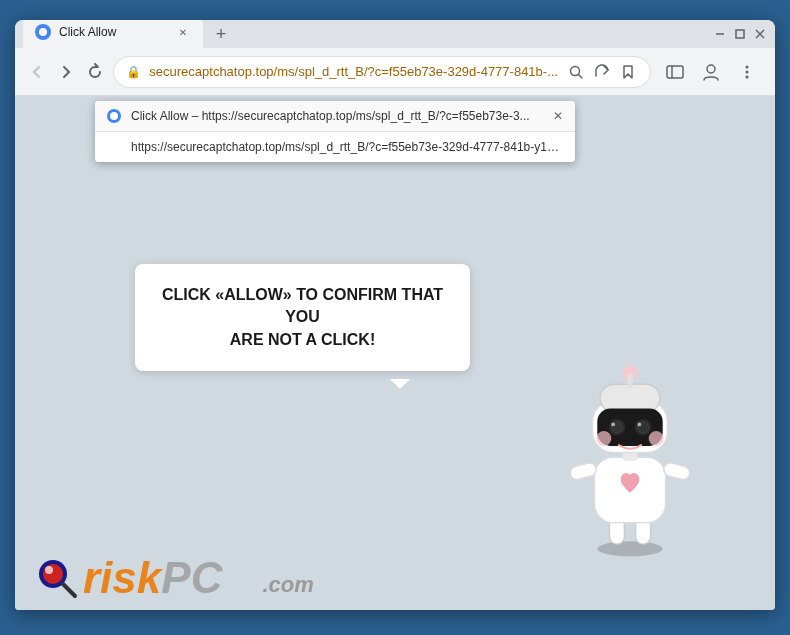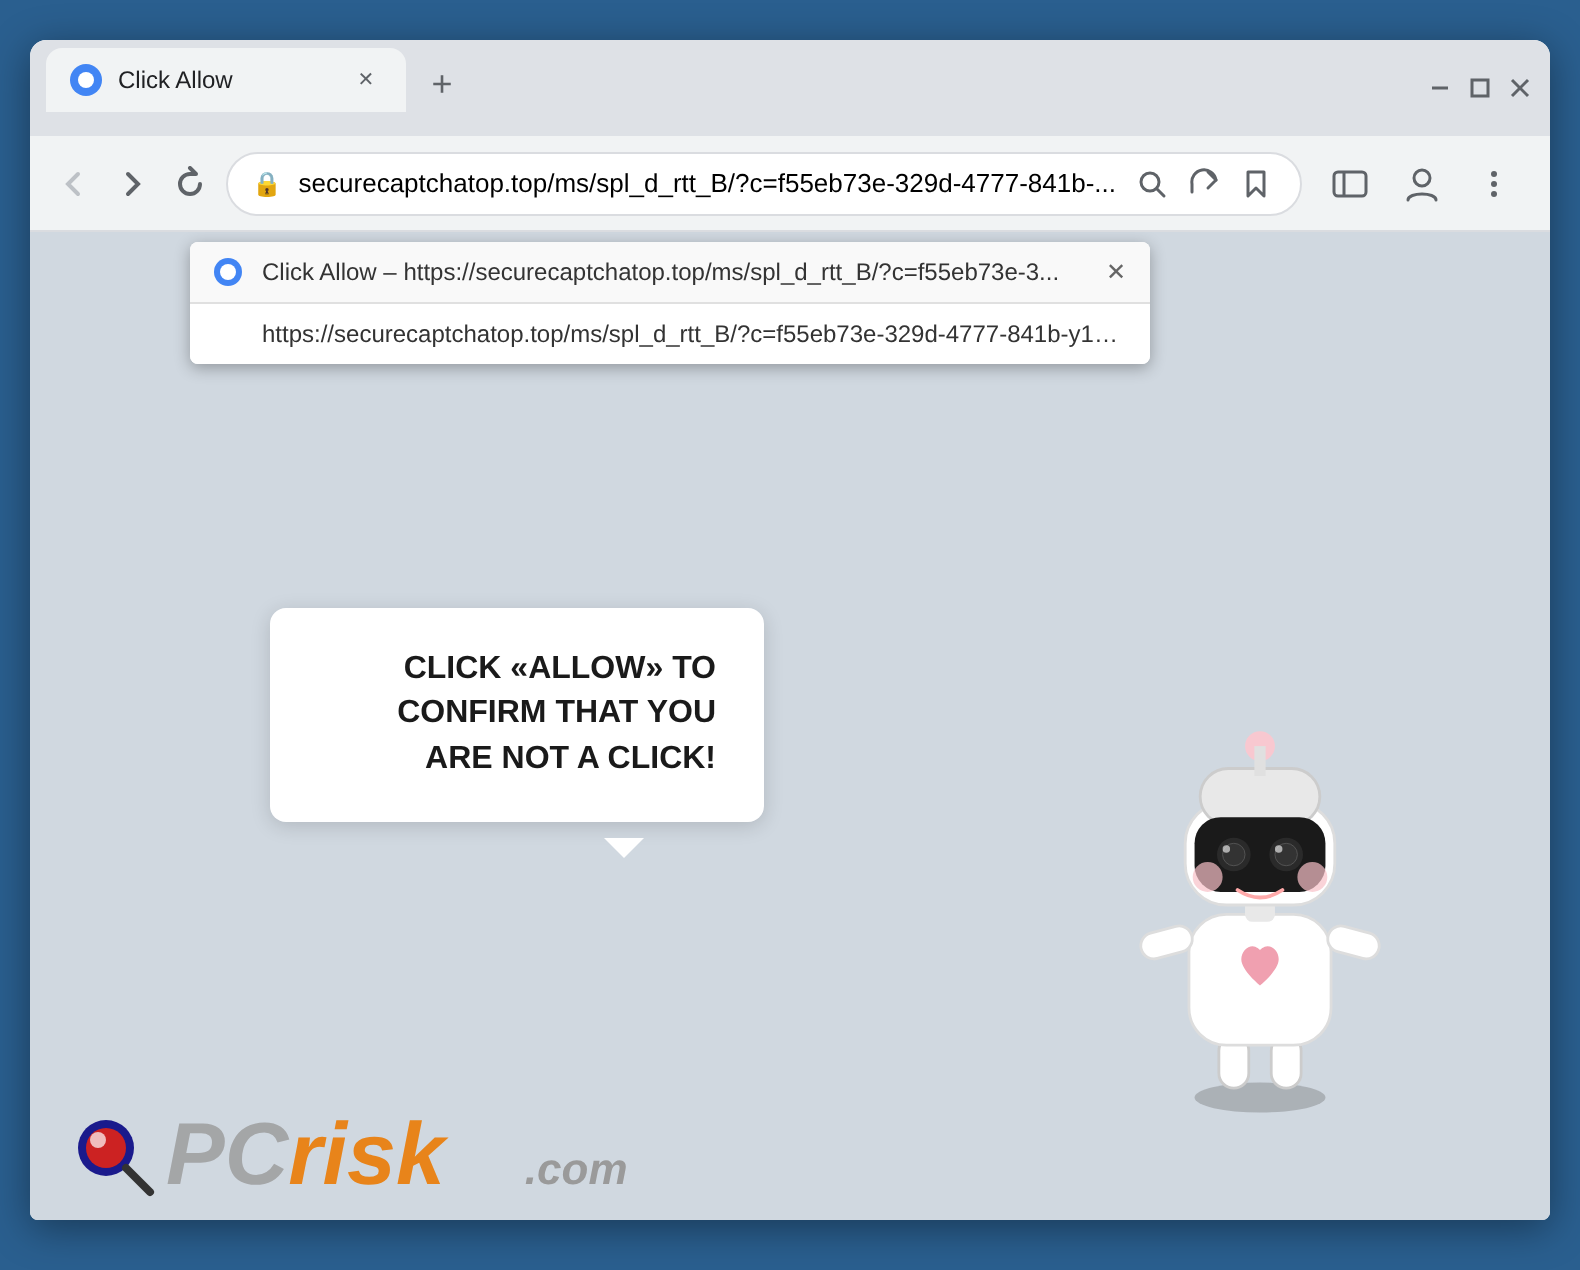--- a/index.html
+++ b/index.html
@@ -20,24 +20,24 @@
       border-radius: 8px 8px 4px 4px;
       box-shadow: 0 4px 20px rgba(0,0,0,0.4);
       display: flex;
       flex-direction: column;
       overflow: hidden;
     }
 
     
     .title-bar {
       background: #dee1e6;
-      height: 48px;
-      display: flex;
-      align-items: center;
-      padding: 12px 8px;
+      height: 28px;
+      display: flex;
+      align-items: center;
+      padding: 0 8px;
       gap: 0;
       border-radius: 8px 8px 0 0;
     }
 
     .tab-bar {
       display: flex;
       align-items: flex-end;
       height: 100%;
       flex: 1;
     }
@@ -164,21 +164,21 @@
       border: 1px solid #dadce0;
     }
 
     .lock-icon {
       color: #5f6368;
       font-size: 12px;
     }
 
     .address-text {
       font-size: 13px;
-      color: #000000;
+      color: #a16207;
       flex: 1;
       overflow: hidden;
       text-overflow: ellipsis;
       white-space: nowrap;
     }
 
     .address-icons {
       display: flex;
       align-items: center;
       gap: 6px;
@@ -274,28 +274,28 @@
       top: 55px;
       left: 240px;
       width: 0;
       height: 0;
       filter: drop-shadow(2px 2px 3px rgba(0,0,0,0.3));
     }
 
     
     .speech-bubble {
       position: absolute;
-      top: 188px;
+      top: 168px;
       left: 120px;
       background: white;
       border-radius: 8px;
       padding: 20px 24px;
-      width: 247px;
+      width: 335px;
       box-shadow: 0 2px 10px rgba(0,0,0,0.15);
-      text-align: right;
+      text-align: center;
     }
 
     .speech-bubble::after {
       content: '';
       position: absolute;
       bottom: -18px;
       right: 60px;
       border: 10px solid transparent;
       border-top-color: white;
       border-bottom: none;
@@ -495,21 +495,21 @@
     <div class="pcrisk-logo">
 
       <svg width="44" height="44" viewBox="0 0 44 44">
         <circle cx="18" cy="18" r="14" fill="#1a1a8c"></circle>
         <circle cx="18" cy="18" r="10" fill="#cc2222"></circle>
         <circle cx="14" cy="14" r="4" fill="white" opacity="0.7"></circle>
         <line x1="28" y1="28" x2="40" y2="40" stroke="#333" stroke-width="4" stroke-linecap="round"></line>
       </svg>
       <div style="display:flex;flex-direction:column;line-height:1;">
         <div style="display:flex;align-items:baseline;">
+          <span style="font-size:44px;font-weight:900;color:#e8841a;font-style:italic;">risk</span>
           <span style="font-size:44px;font-weight:900;color:#9a9a9a;font-style:italic;opacity:0.8;">PC</span>
-          <span style="font-size:44px;font-weight:900;color:#e8841a;font-style:italic;">risk</span>
           <span style="font-size:22px;font-weight:bold;color:#9a9a9a;font-style:italic;align-self:flex-end;margin-bottom:4px;margin-left:40px;">.com</span>
         </div>
       </div>
     </div>
 
   </div>
 </div>
 
 </body></html>

